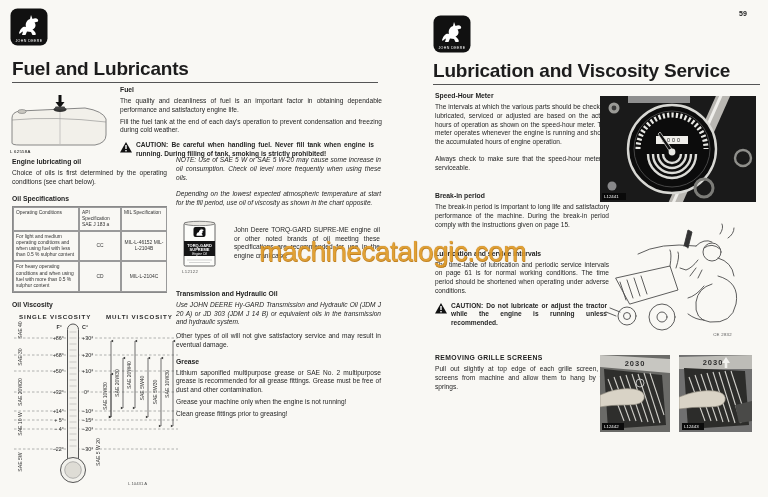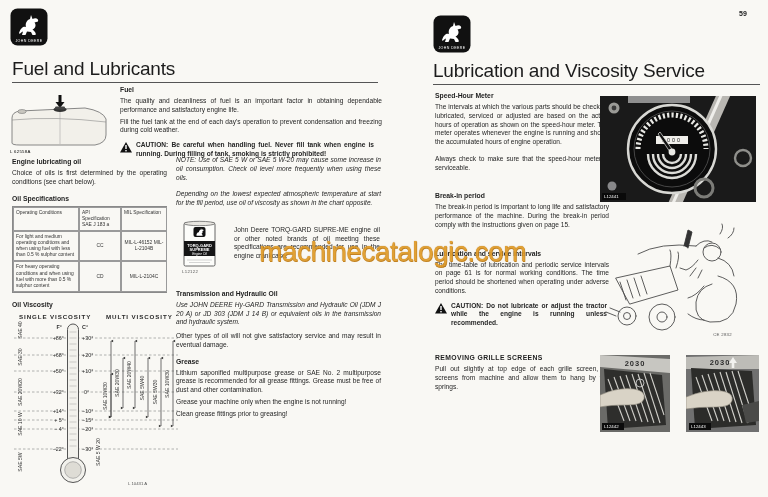--- a/index.html
+++ b/index.html
@@ -6,21 +6,21 @@
   body{
     width:768px;height:497px;position:relative;overflow:hidden;
     background:#f9f8f4;color:#262626;
     font-family:"Liberation Sans", sans-serif;
   }
   .page{position:absolute;top:0;width:384px;height:497px;}
   #left-page{left:0;} #right-page{left:384px;}
 
   .jd-logo{position:absolute;}
   .page-title{
-    position:absolute;font-size:19px;font-weight:normal;letter-spacing:-0.2px;
+    position:absolute;font-size:19px;font-weight:bold;letter-spacing:-0.2px;
     color:#1c1c1c;white-space:nowrap;
   }
   .title-rule{position:absolute;height:0;border-top:1.5px solid #555;}
 
   .col{position:absolute;}
   p{margin:0 0 5px;font-size:6.6px;line-height:1.33;text-align:justify;}
   p.tight{margin-bottom:3px;}
   .sec-h{font-size:6.8px;font-weight:bold;margin:0 0 4px;color:#1e1e1e;}
   .sec-h.caps{letter-spacing:0.4px;}
   .it{font-style:italic;}
@@ -350,21 +350,21 @@
           <path d="M118 60 Q140 66 136 88 Q132 108 110 106 Q94 104 96 86 Q98 72 112 68"></path>
           <path d="M104 70 Q96 80 88 82 M88 98 Q96 104 104 104"></path>
           <path d="M120 18 Q124 12 122 8 M128 22 Q134 18 134 12"></path>
           <path d="M96 52 L90 60 M102 54 L98 62"></path>
         </g>
       </svg>
       <figcaption class="figcap" style="text-align:right;margin-top:-10px;padding-right:24px">CE 2832</figcaption>
     </figure>
 
     
-    <div style="display:flex;gap:16px;margin-top:18px">
+    <div style="display:flex;gap:9px;margin-top:18px">
       <svg width="70" height="77" viewBox="0 0 70 77">
         <rect width="70" height="77" fill="#6b6b68"></rect>
         <polygon points="0,0 70,4 70,18 0,12" fill="#c7c6c1"></polygon>
         <text x="35" y="11" text-anchor="middle" font-size="7.5" font-weight="bold" fill="#2d2d2d" letter-spacing="1">2030</text>
         <polygon points="4,14 62,20 66,70 8,74" fill="#2e2e2c"></polygon>
         <g stroke="#cfcec9" stroke-width="1.1">
           <line x1="8" y1="24" x2="24" y2="66"></line>
             <line x1="14" y1="22" x2="30" y2="66"></line>
           <line x1="20" y1="21" x2="36" y2="66"></line>
             <line x1="26" y1="20" x2="42" y2="67"></line>

